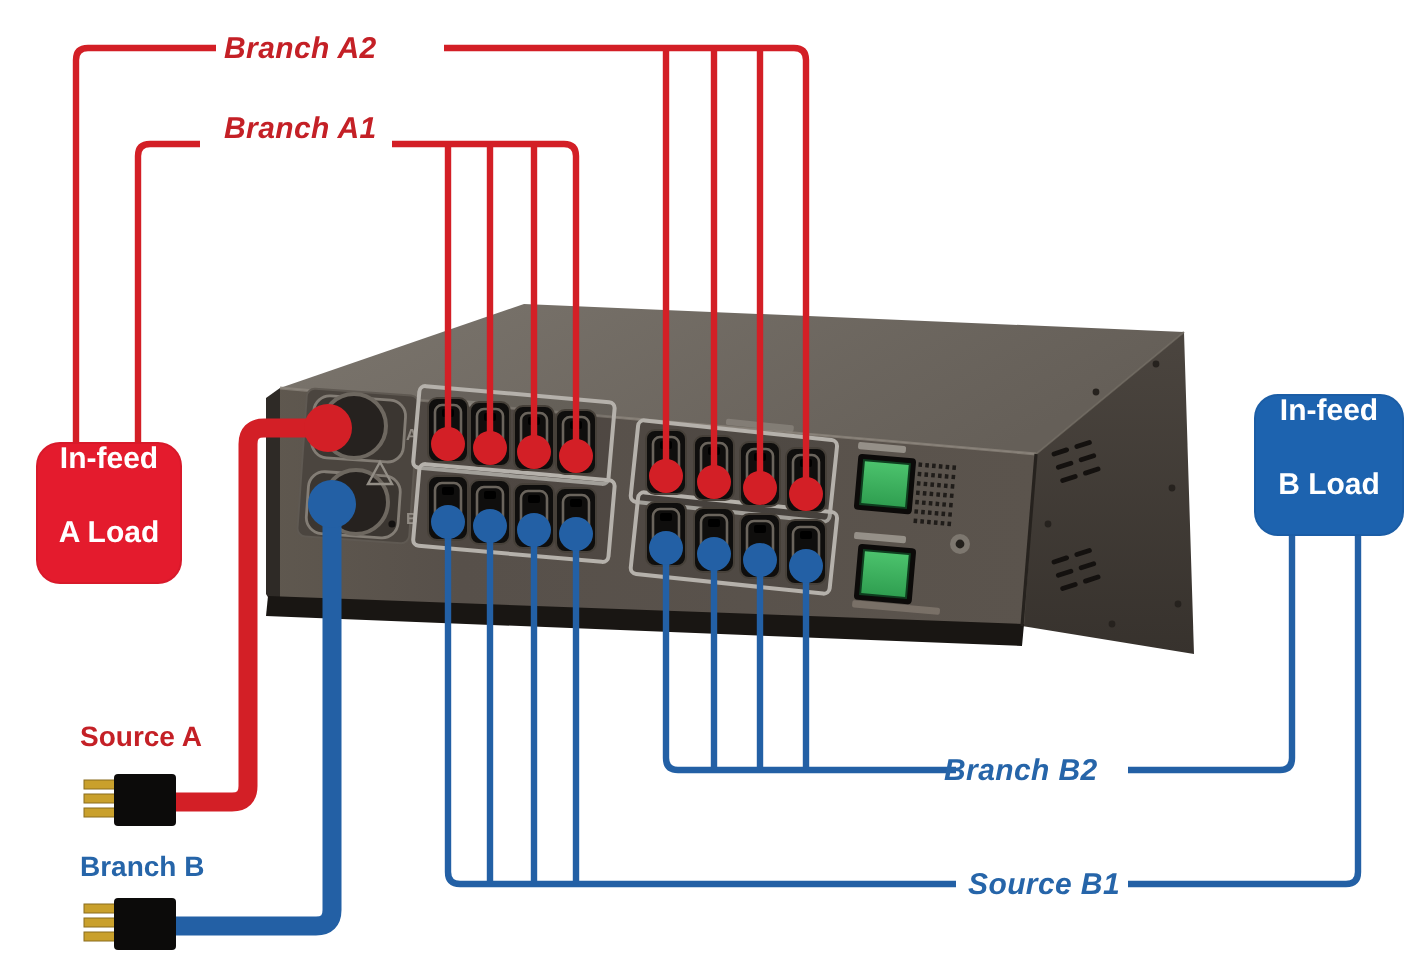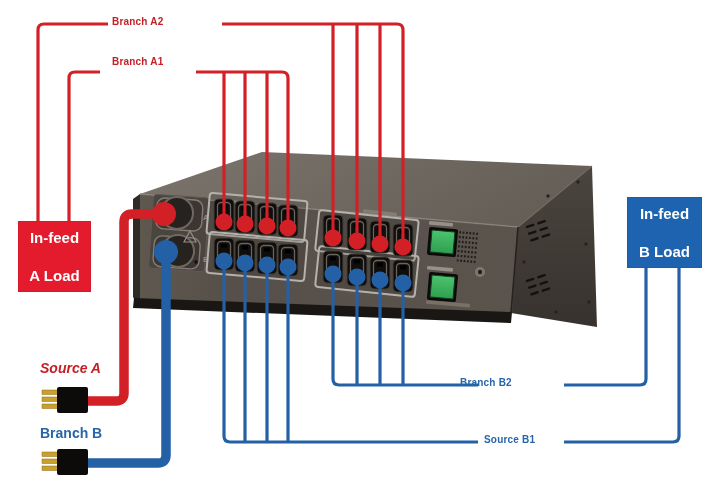--- a/index.html
+++ b/index.html
@@ -2,30 +2,30 @@
 <html><head>
 <meta charset="utf-8">
 <style>
   html,body{margin:0;padding:0;background:#fff;}
   .stage{
     position:relative;width:707px;height:482px;background:#ffffff;overflow:hidden;
     font-family:"Liberation Sans",sans-serif;
   }
   .stage svg{position:absolute;left:0;top:0;}
   .lbl{
-    position:absolute;font-weight:bold;font-size:10px;letter-spacing:.2px;white-space:nowrap;
+    position:absolute;font-weight:bold;font-size:15px;letter-spacing:.2px;white-space:nowrap;font-style:italic;
   }
   .lbl.red{color:var(--label_red);}
   .lbl.blue{color:var(--label_blue);}
   .src-lbl{position:absolute;font-weight:bold;font-size:14px;white-space:nowrap;}
-  .src-lbl.red{color:var(--label_red);font-style:italic;}
+  .src-lbl.red{color:var(--label_red);}
   .src-lbl.blue{color:var(--label_blue);}
   .infeed-box{
-    position:absolute;color:#fff;text-align:center;border-radius:0;
-    display:flex;flex-direction:column;justify-content:center;gap:20px;
+    position:absolute;color:#fff;text-align:center;border-radius:12px;
+    display:flex;flex-direction:column;gap:20px;
     font-weight:bold;font-size:15px;line-height:1.15;
     box-shadow:0 0 0 1px rgba(0,0,0,0.05) inset;
   }
   .infeed-box.a{left:18px;top:221px;width:73px;height:71px;background:var(--infeed_a_bg);}
   .infeed-box.b{left:627px;top:197px;width:75px;height:71px;background:var(--infeed_b_bg);}
 
   
   .wire{fill:none;stroke-width:3.2px;}
   .wire.red{stroke:var(--red);}
   .wire.blue{stroke:var(--blue);}
@@ -247,21 +247,21 @@
     <g>
       <rect x="42" y="452" width="17" height="4.5" fill="#c9a02c" stroke="#8a6d1d" stroke-width="0.5"></rect>
       <rect x="42" y="459" width="17" height="4.5" fill="#c9a02c" stroke="#8a6d1d" stroke-width="0.5"></rect>
       <rect x="42" y="466" width="17" height="4.5" fill="#c9a02c" stroke="#8a6d1d" stroke-width="0.5"></rect>
       <rect x="57" y="449" width="31" height="26" rx="2" fill="#0c0b0a"></rect>
     </g>
   </svg>
 
   <div class="lbl red" style="left:112px;top:16px">Branch A2</div>
   <div class="lbl red" style="left:112px;top:56px">Branch A1</div>
-  <div class="lbl blue" style="left:460px;top:377px">Branch B2</div>
+  <div class="lbl blue" style="left:472px;top:377px">Branch B2</div>
   <div class="lbl blue" style="left:484px;top:434px">Source B1</div>
 
   <div class="src-lbl red" style="left:40px;top:360px">Source A</div>
   <div class="src-lbl blue" style="left:40px;top:425px">Branch B</div>
 
   <div class="infeed-box a">
     <span>In-feed</span>
     <span>A Load</span>
   </div>
   <div class="infeed-box b">

